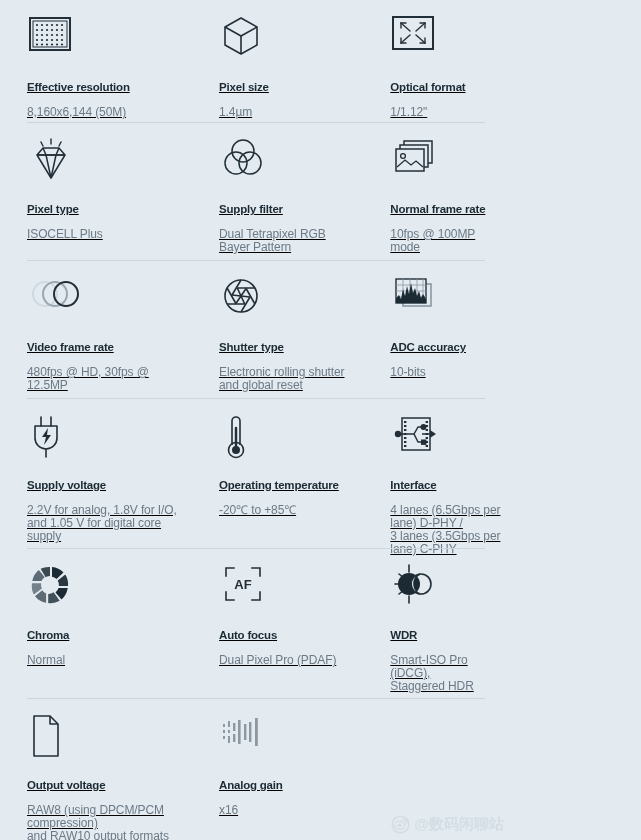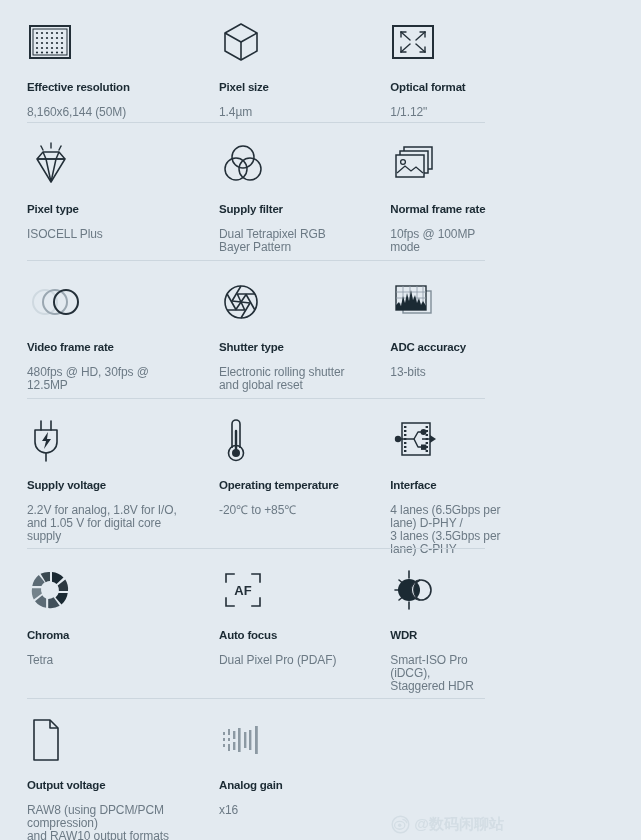--- a/index.html
+++ b/index.html
@@ -12,20 +12,21 @@
     background: #e3eaf0;
     font-family: "Liberation Sans", sans-serif;
     overflow: hidden;
     position: relative;
   }
   .sheet {
     width: 512px;
     height: 840px;
     position: relative;
     box-sizing: border-box;
+    text-decoration: underline;
   }
   .row {
     display: flex;
     position: relative;
     box-sizing: border-box;
     padding: 0;
   }
   .row + .row::before {
     content: "";
     position: absolute;
@@ -40,21 +41,21 @@
     padding: 14px 10px 0 27px;
     position: relative;
   }
   .col-1 { width: 245px; }
   .col-2 { width: 216px; padding-left: 24px; }
   .col-3 { width: 180px; padding-left: 23px; }
 
   .icon-box {
     height: 56px;
     display: flex;
-    align-items: center;
+    align-items: flex-start;
     justify-content: flex-start;
     margin-bottom: 10px;
   }
   .icon-box svg { display: block; }
 
   .cell-title {
     font-size: 11.5px;
     font-weight: bold;
     color: #1b2a33;
     letter-spacing: -0.2px;
@@ -282,21 +283,21 @@
               <path d="M27 5 L27 29"></path>
               <path d="M33 5 L33 29"></path>
             <path d="M6 11 L36 11"></path>
               <path d="M6 17 L36 17"></path>
               <path d="M6 23 L36 23"></path>
           </g>
           <path d="M6 29 L6 24 L9 21 L11 25 L13 15 L15 22 L17 12 L19 20 L21 9 L23 19 L25 14 L27 22 L29 17 L31 24 L33 20 L36 25 L36 29 Z" fill="#1b2a33"></path>
         </svg>
       </div>
       <div class="cell-title">ADC accuracy</div>
-      <div class="cell-value">13-bits</div>
+      <div class="cell-value">10-bits</div>
     </div>
   </div>
 
   <div class="row row-4">
     <div class="cell col-1">
       <div class="icon-box">
         <svg width="44" height="48" viewBox="0 0 44 48">
           <g fill="none" stroke="#232f38" stroke-width="1.6" stroke-linecap="round" stroke-linejoin="round">
             <path d="M8 14 L30 14 L30 26 A11 11 0 0 1 8 26 Z"></path>
             <path d="M14 14 L14 5"></path>
@@ -376,21 +377,21 @@
               <path d="M9.7 15.8 A18 18 0 0 1 -1.8 18 L-1.8 8.9 A9 9 0 0 0 3.6 7.2 Z" fill="#41505a"></path>
               <path d="M-3.9 17.8 A18 18 0 0 1 -15 11.2 L-7.7 5.3 A9 9 0 0 0 -3.9 8.6 Z" fill="#5c6b75"></path>
               <path d="M-16.2 9.4 A18 18 0 0 1 -18 -1.8 L-8.9 -1.8 A9 9 0 0 0 -8.1 3.4 Z" fill="#74828b"></path>
               <path d="M-17.7 -3.9 A18 18 0 0 1 -11.2 -15 L-5.3 -7.7 A9 9 0 0 0 -8.6 -3.9 Z" fill="#5c6b75"></path>
               <path d="M-9.4 -16.2 A18 18 0 0 1 0 -18 L0 -8.9 A9 9 0 0 0 -4.3 -7.7 Z" fill="#3a4850"></path>
             </g>
           </g>
         </svg>
       </div>
       <div class="cell-title">Chroma</div>
-      <div class="cell-value">Tetra</div>
+      <div class="cell-value">Normal</div>
     </div>
 
     <div class="cell col-2">
       <div class="icon-box">
         <svg width="48" height="44" viewBox="0 0 48 44">
           <g fill="none" stroke="#232f38" stroke-width="1.6" stroke-linecap="square">
             <path d="M7 14 L7 6 L15 6"></path>
             <path d="M33 6 L41 6 L41 14"></path>
             <path d="M41 30 L41 38 L33 38"></path>
             <path d="M15 38 L7 38 L7 30"></path>

